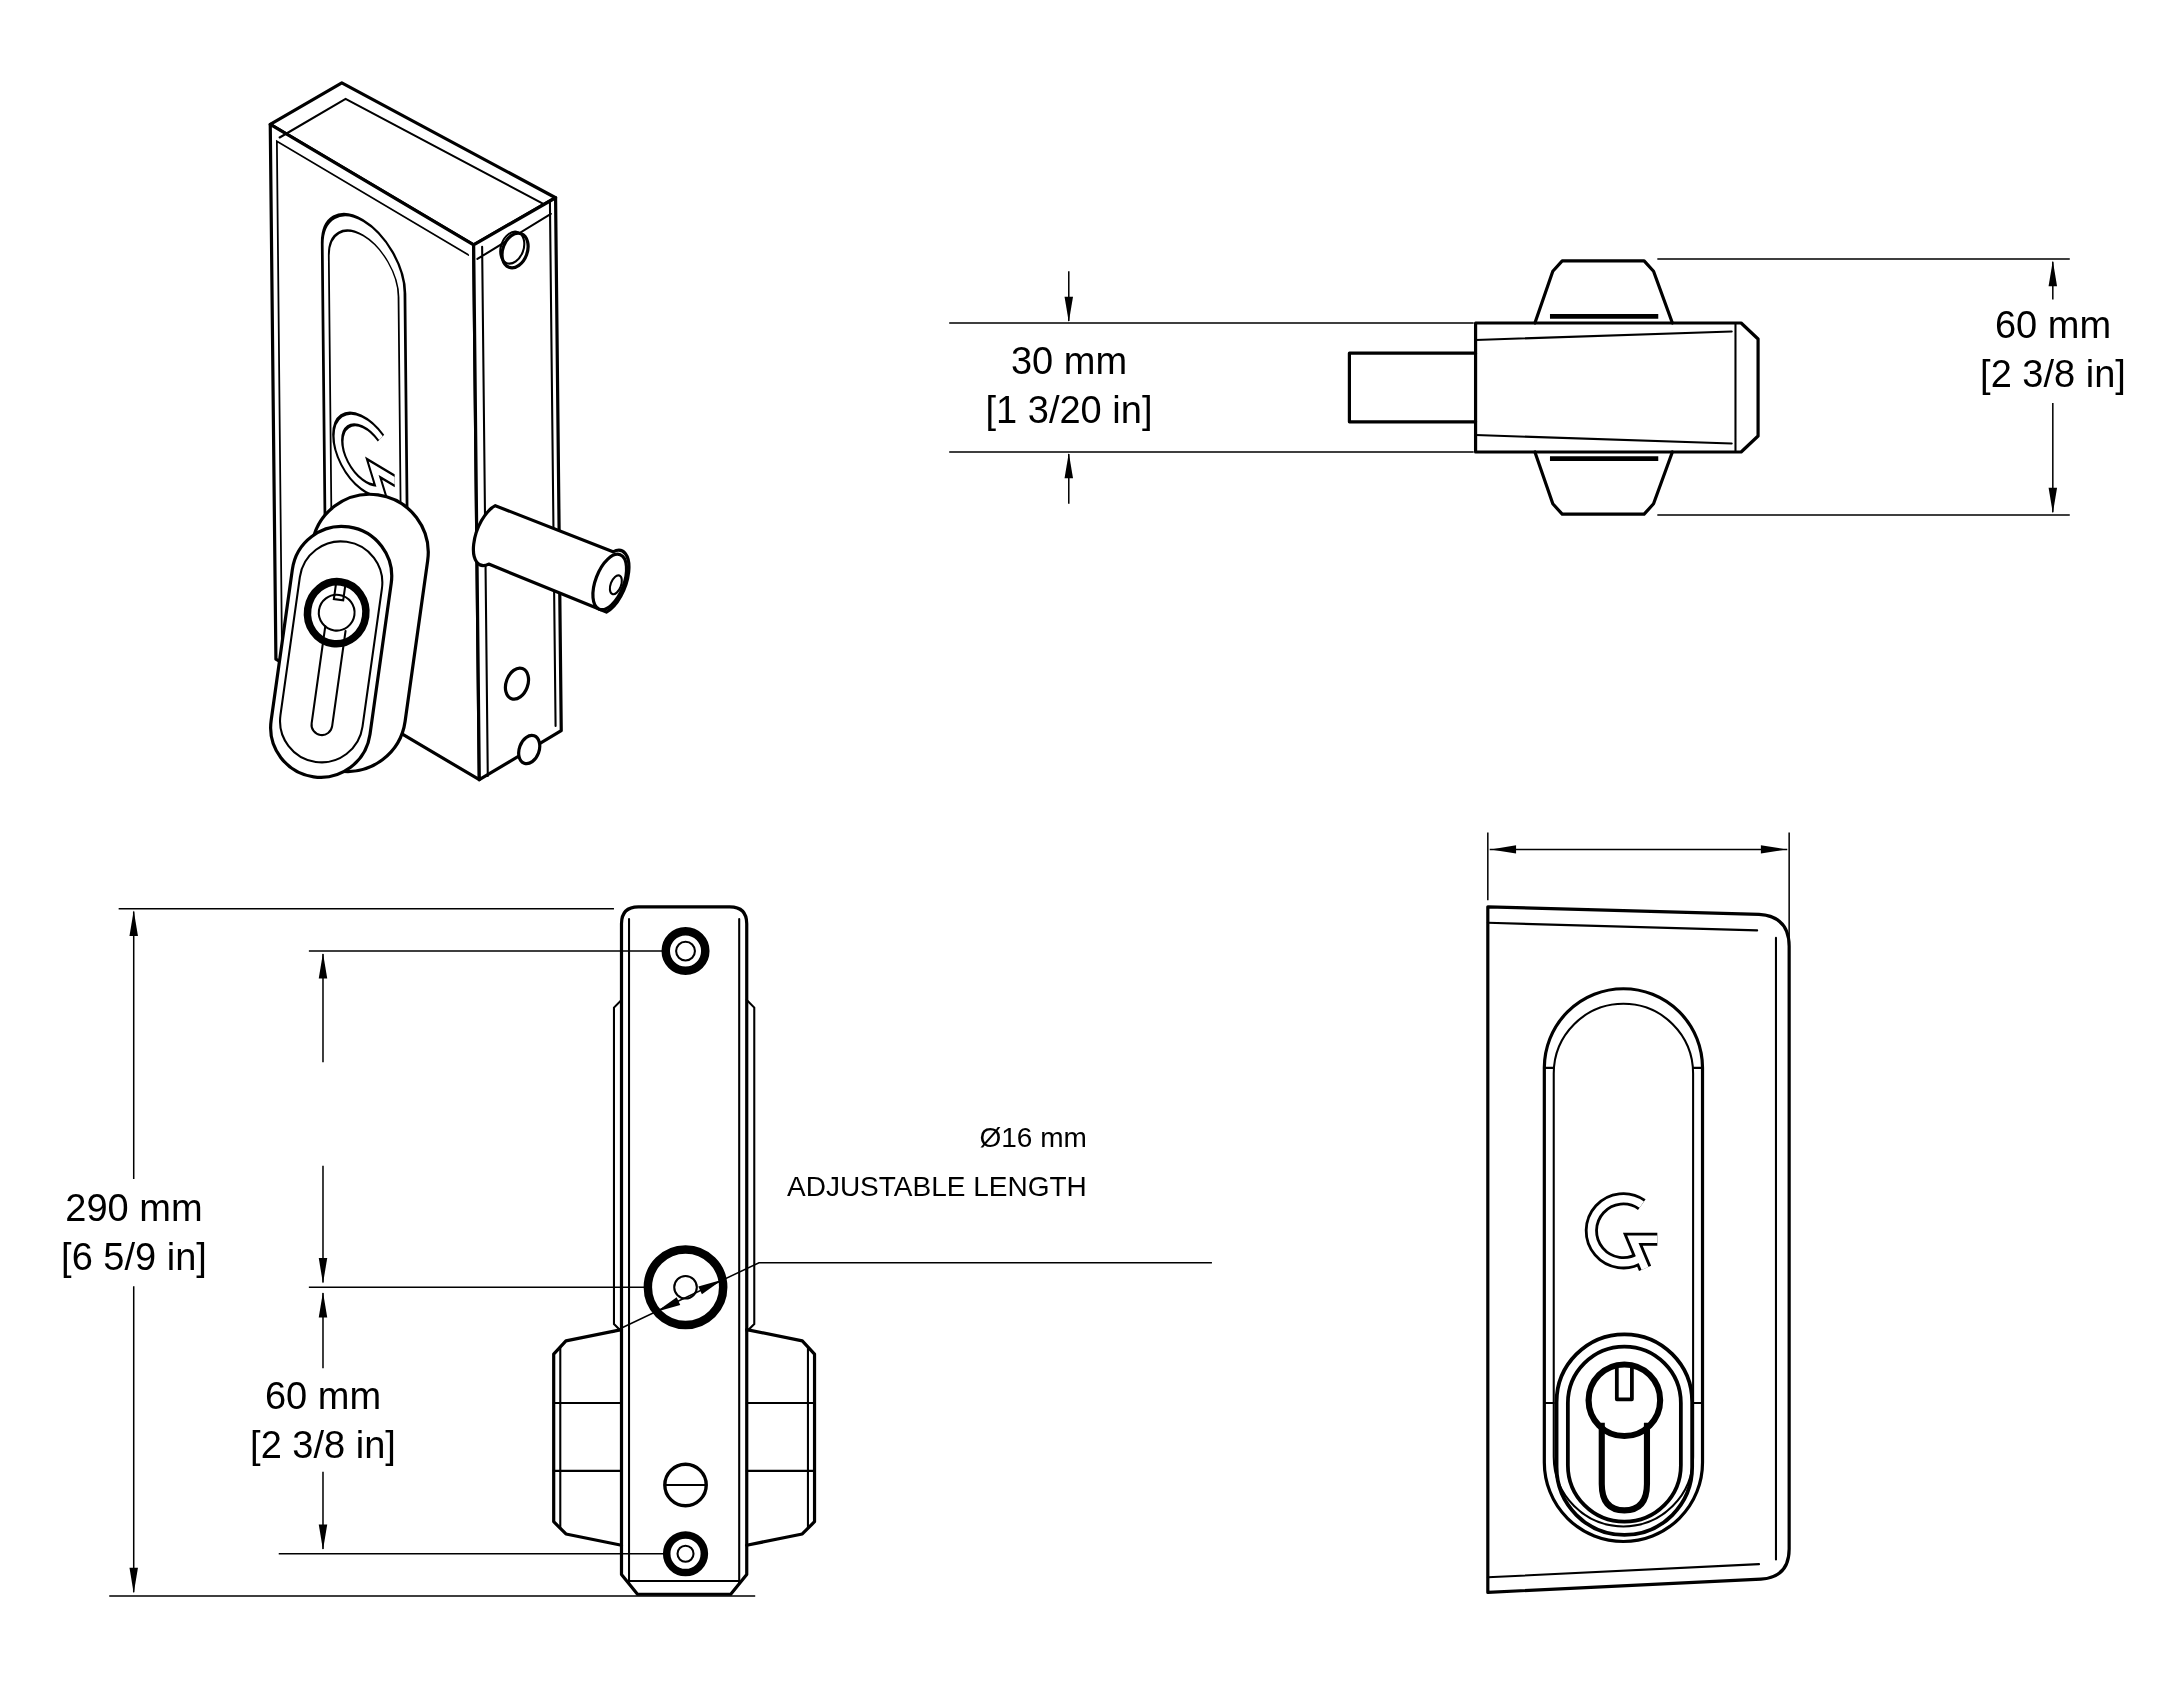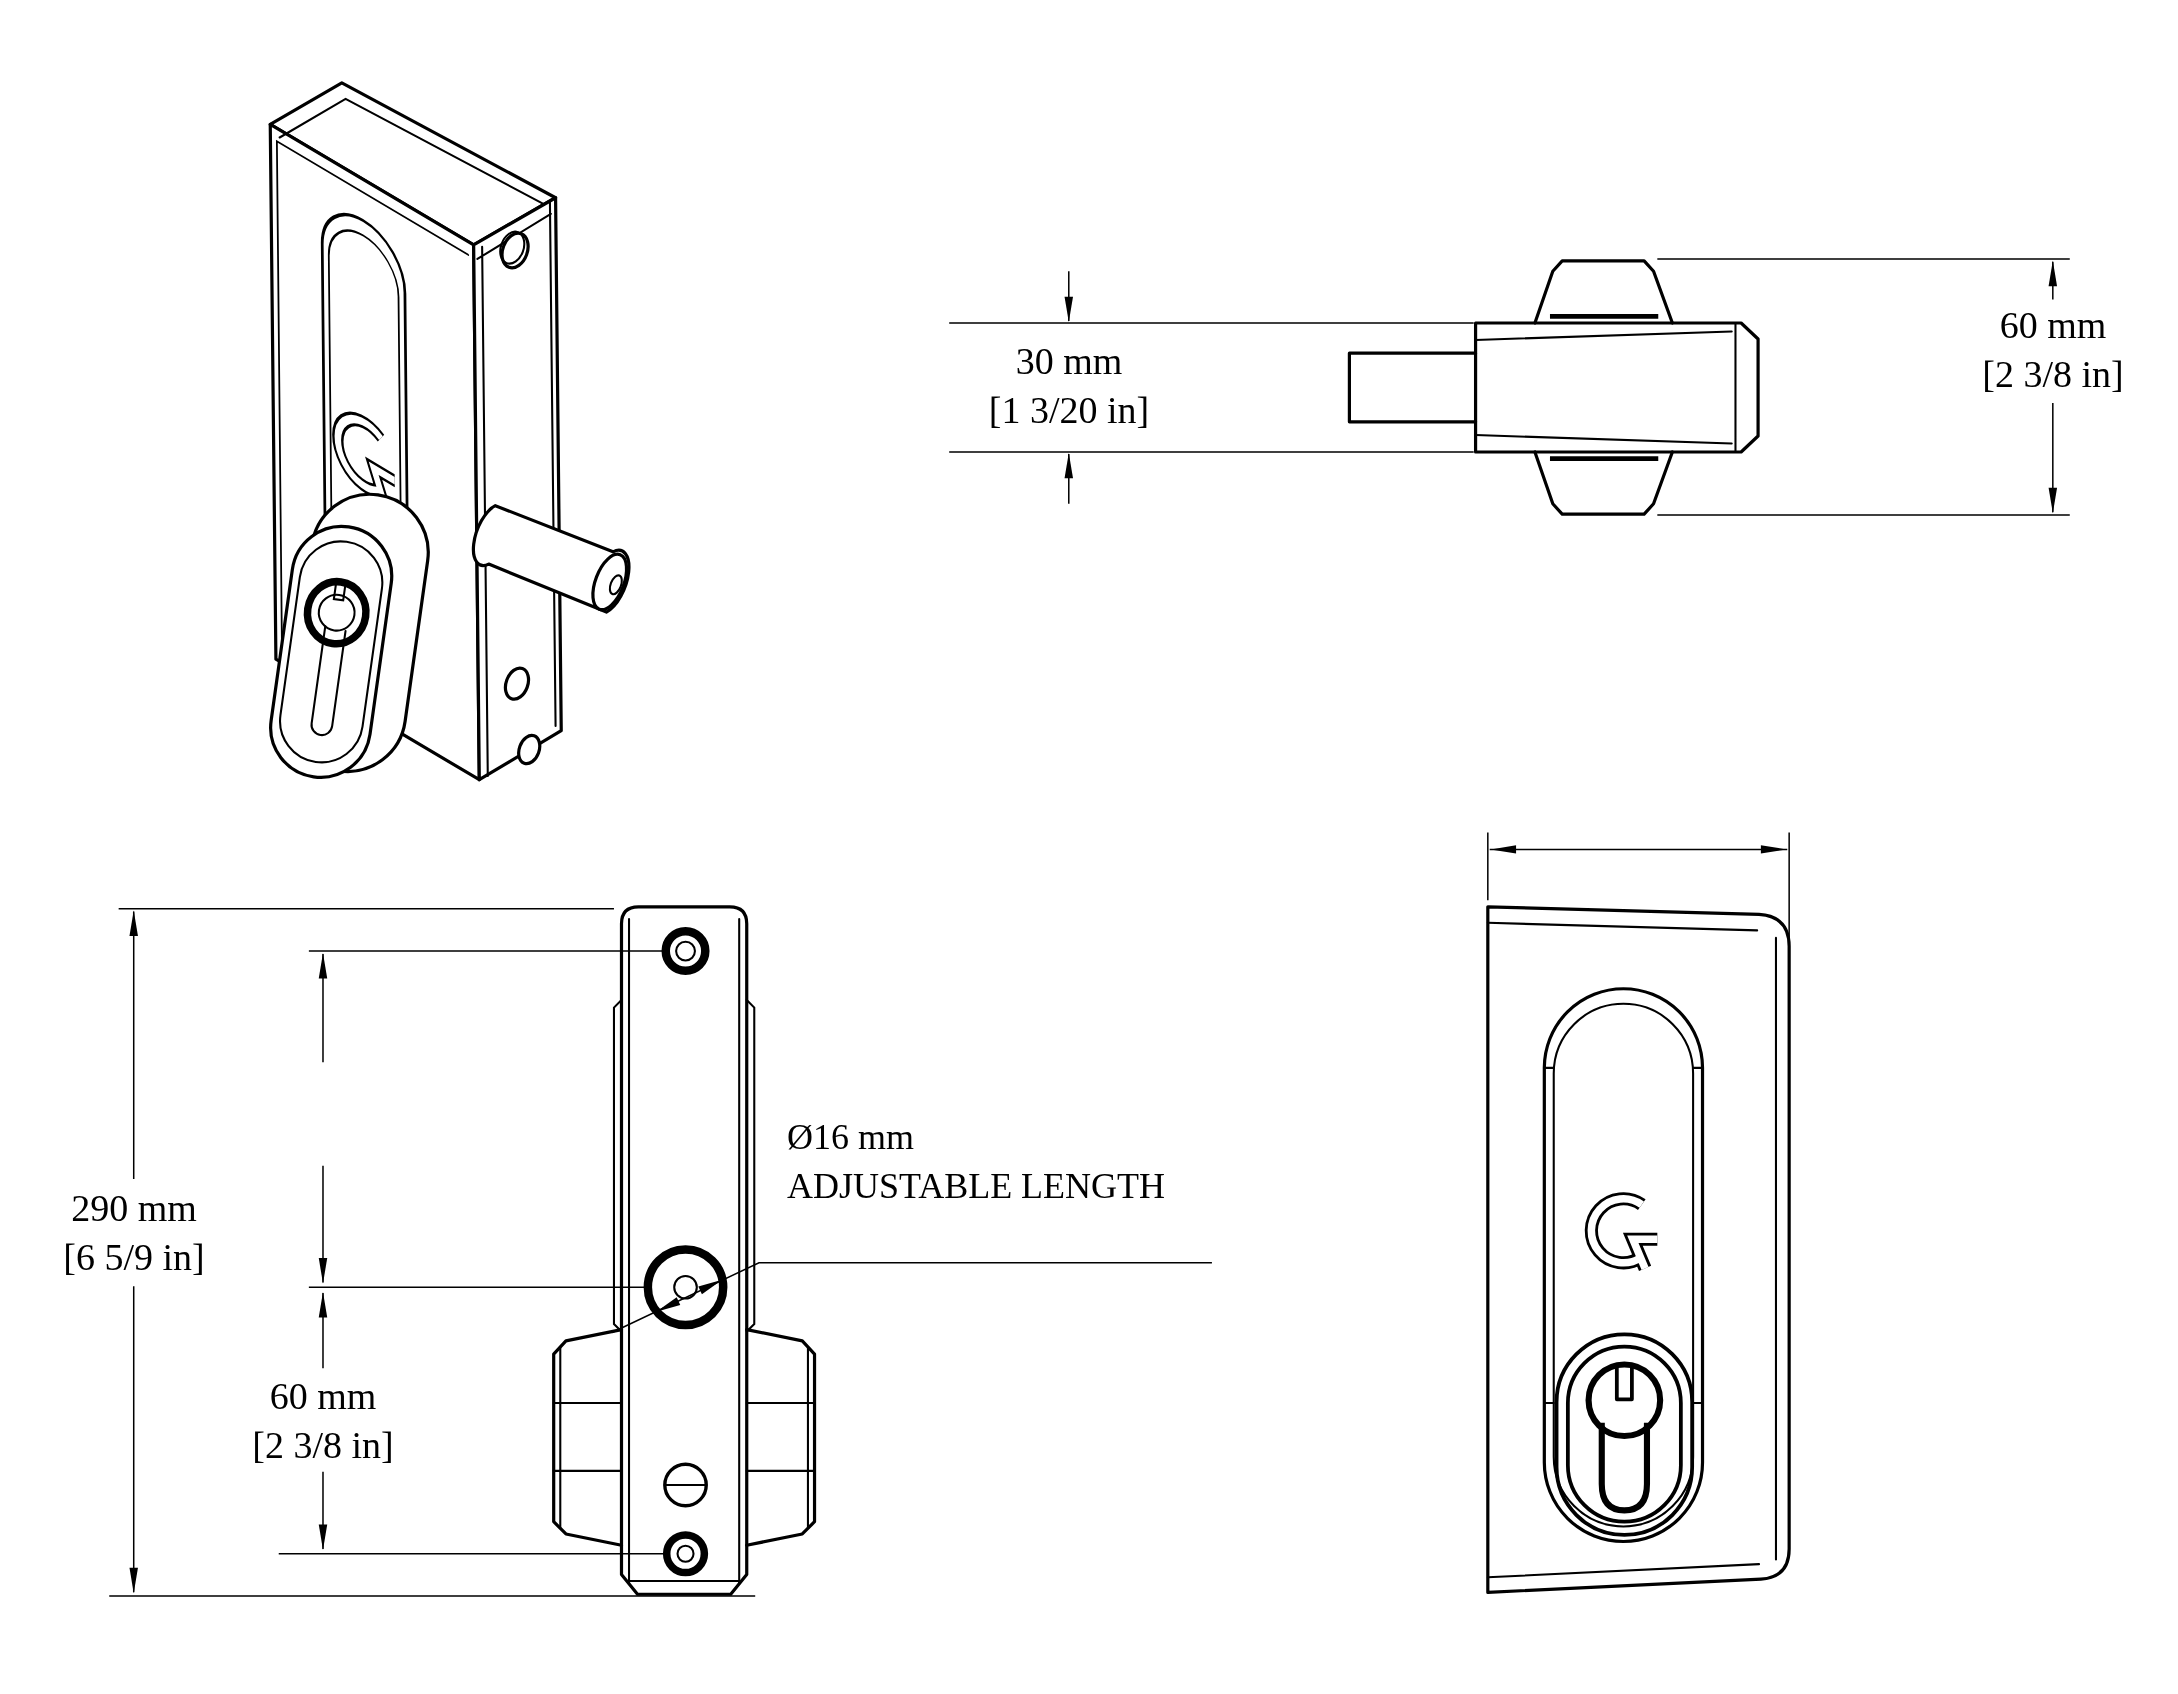--- a/index.html
+++ b/index.html
@@ -1,31 +1,31 @@
 <!DOCTYPE html>
 <html style="font-size:15px"><head>
 <meta charset="utf-8">
 <style>
   html,body{margin:0;padding:0;background:#ffffff;}
   .canvas{position:relative;width:2179px;height:1650px;background:#ffffff;overflow:hidden;
-          font-family:Liberation Serif, serif;}
+          font-family:Liberation Sans, sans-serif;}
   svg{position:absolute;left:0;top:0;}
   .o  {fill:none;stroke:#000;stroke-width:3.4;stroke-linejoin:round;stroke-linecap:round;}
   .o2 {fill:none;stroke:#000;stroke-width:4;stroke-linejoin:round;}
   .f  {fill:#fff;stroke:#000;stroke-width:3.4;stroke-linejoin:round;}
   .i  {fill:none;stroke:#000;stroke-width:2.2;stroke-linecap:round;}
   .t  {fill:none;stroke:#000;stroke-width:5;}
   .thick {fill:none;stroke:#000;stroke-width:6.5;}
   .dim{fill:none;stroke:#000;stroke-width:1.6;}
   .ah {fill:#000;stroke:none;}
   .gO {fill:none;stroke:#000;stroke-width:14;stroke-linecap:butt;stroke-linejoin:miter;}
   .gI {fill:none;stroke:#fff;stroke-width:8;stroke-linecap:butt;stroke-linejoin:miter;}
   .dim-label{position:absolute;font-size:38px;color:#000;line-height:49px;text-align:center;
              transform:translateX(-50%);white-space:nowrap;}
-  .dim-label.left{transform:none;text-align:left;font-size:36px;}
+  .dim-label.left{transform:none;text-align:right;font-size:28px;}
 </style>
 </head>
 <body>
 
 <div class="canvas">
 
 <svg width="2179" height="1695" viewBox="0 0 2314 1800">
 
   <g>
     <path class="f" d="M287 132 L363 88 L590 210 L503 260 Z"></path>

